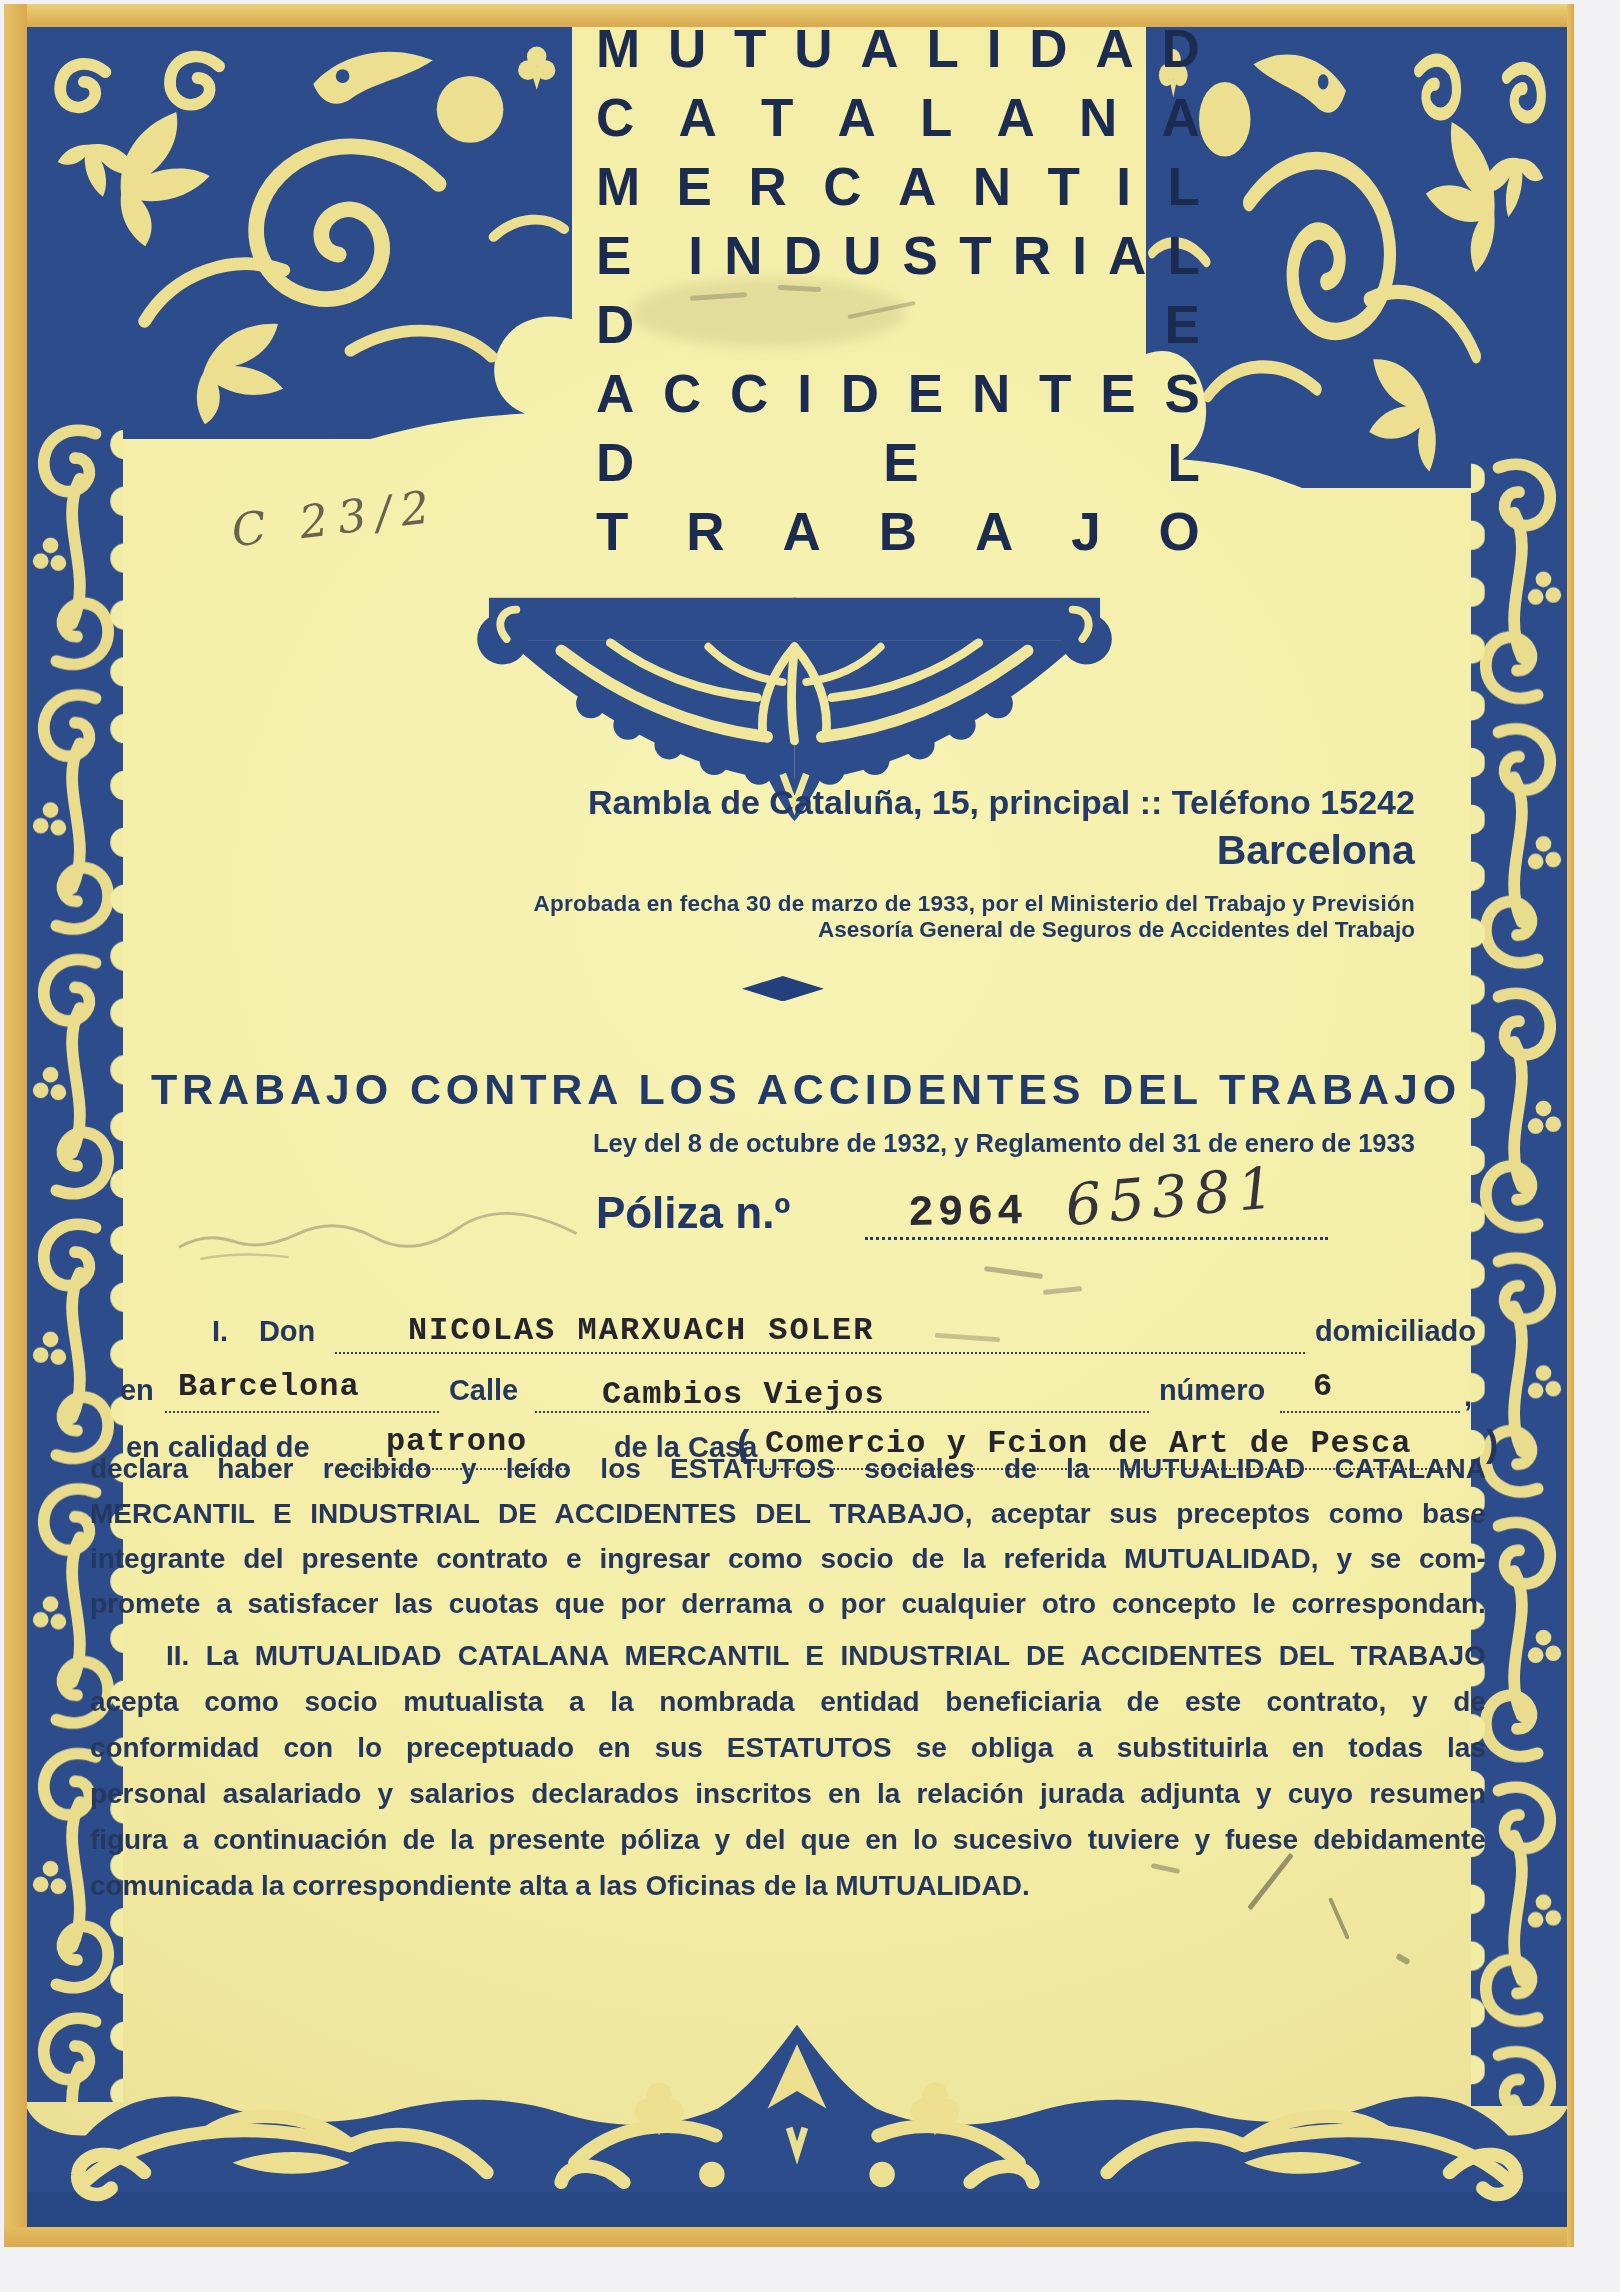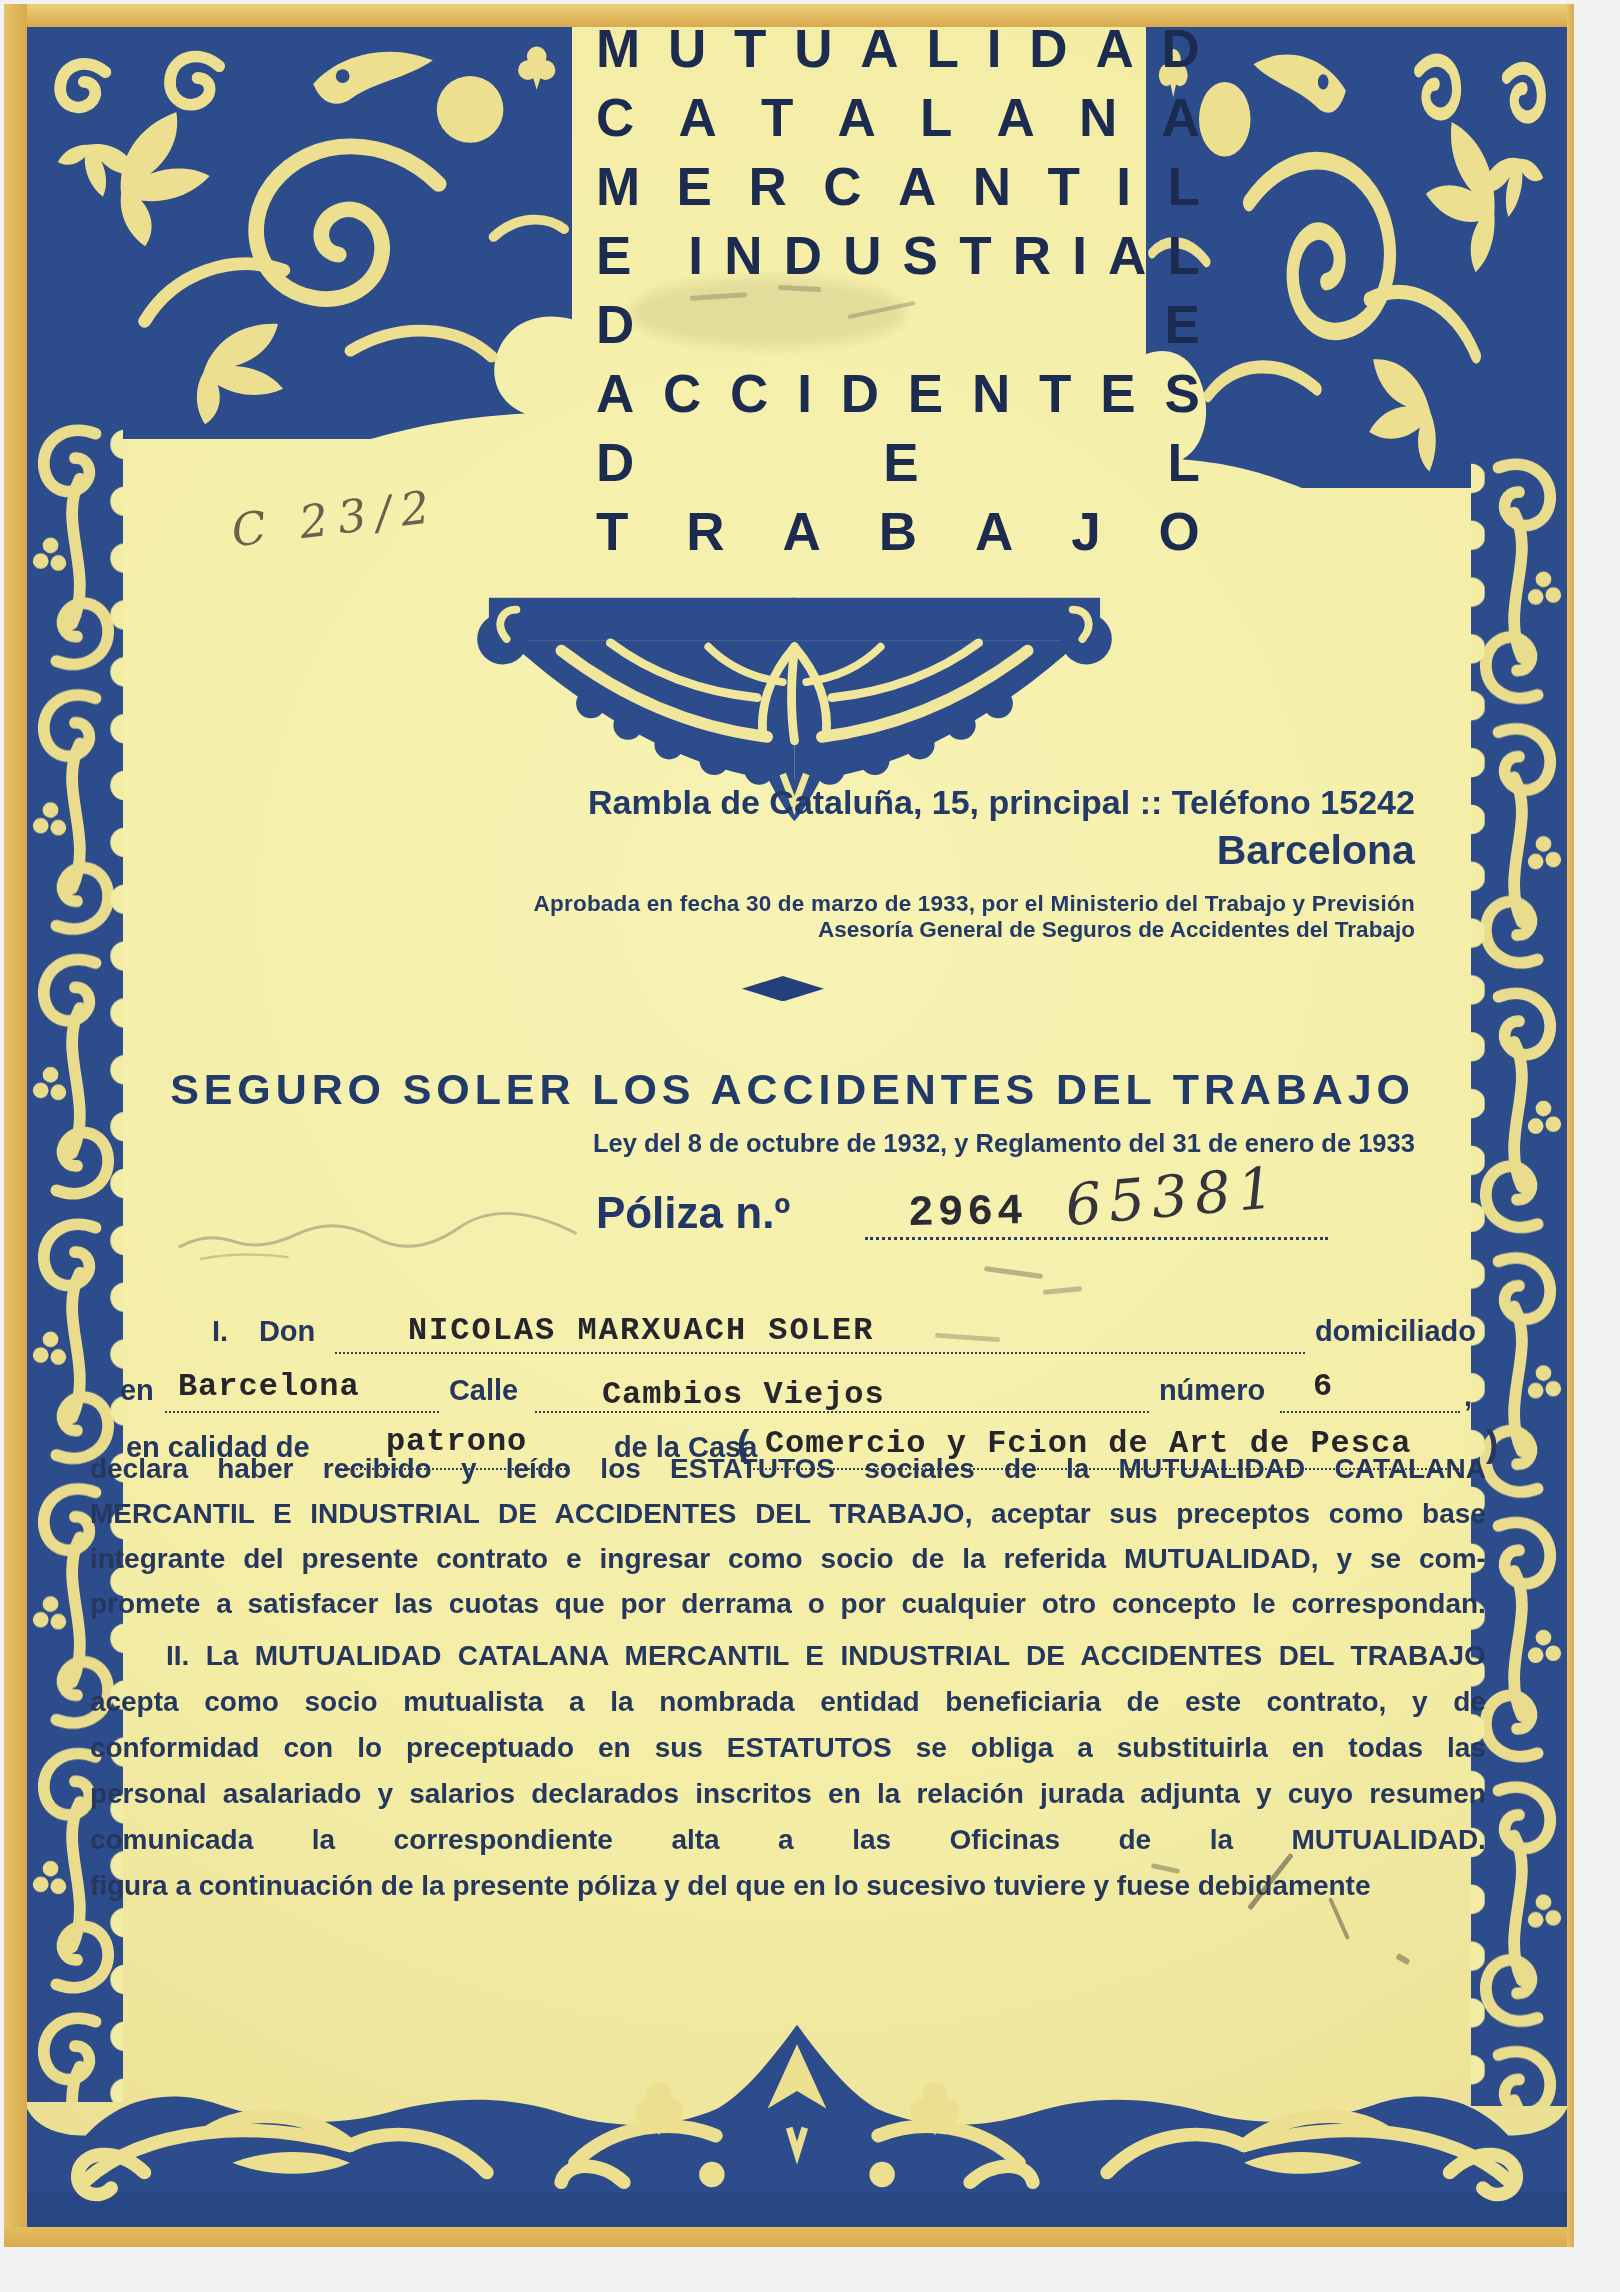--- a/index.html
+++ b/index.html
@@ -312,21 +312,21 @@
     <div class="mark" style="left:843px;top:304px;width:69px;height:3.9px;transform:rotate(-12deg);"></div>
 
     <div class="hand-note">C 23/2</div>
 
     <div class="cline addr1">Rambla de Cataluña, 15, principal :: Teléfono 15242</div>
     <div class="cline city">Barcelona</div>
     <div class="cline appr1">Aprobada en fecha 30 de marzo de 1933, por el Ministerio del Trabajo y Previsión</div>
     <div class="cline appr2">Asesoría General de Seguros de Accidentes del Trabajo</div>
     <div class="diamond"></div>
 
-    <div class="cline seguro">SEGURO SOLER LOS ACCIDENTES DEL TRABAJO</div>
+    <div class="cline seguro">TRABAJO CONTRA LOS ACCIDENTES DEL TRABAJO</div>
     <div class="cline law">Ley del 8 de octubre de 1932, y Reglamento del 31 de enero de 1933</div>
 
     <div class="pol-label">Póliza n.º</div>
     <div class="pol-leader"></div>
     <div class="pol-typed">2964</div>
     <div class="pol-hand">65381</div>
     <svg class="orn" style="left:167px;top:1204px;" width="431" height="59" viewBox="0 0 440 60">
       <path d="M8,40 q28,-16 56,-6 t66,-8 t78,4 t86,-10 t120,6" stroke="#6e6757" stroke-width="3" fill="none" opacity=".4"></path>
       <path d="M30,52 q40,-8 90,-2" stroke="#6e6757" stroke-width="2.5" fill="none" opacity=".3"></path>
     </svg>
@@ -365,22 +365,22 @@
         <div class="ln">MERCANTIL E INDUSTRIAL DE ACCIDENTES DEL TRABAJO, aceptar sus preceptos como base</div>
         <div class="ln">integrante del presente contrato e ingresar como socio de la referida MUTUALIDAD, y se com-</div>
         <div class="ln">promete a satisfacer las cuotas que por derrama o por cualquier otro concepto le correspondan.</div>
       </div>
 
     <div class="clause clause2">
         <div class="ln">II.  La MUTUALIDAD CATALANA MERCANTIL E INDUSTRIAL DE ACCIDENTES DEL TRABAJO</div>
         <div class="ln">acepta como socio mutualista a la nombrada entidad beneficiaria de este contrato, y de</div>
         <div class="ln">conformidad con lo preceptuado en sus ESTATUTOS se obliga a substituirla en todas las</div>
         <div class="ln">personal asalariado y salarios declarados inscritos en la relación jurada adjunta y cuyo resumen</div>
+        <div class="ln">figura a continuación de la presente póliza y del que en lo sucesivo tuviere y fuese debidamente</div>
         <div class="ln">comunicada la correspondiente alta a las Oficinas de la MUTUALIDAD.</div>
-        <div class="ln">figura a continuación de la presente póliza y del que en lo sucesivo tuviere y fuese debidamente</div>
       </div>
 
     <div class="mark" style="left:1264px;top:1843px;width:4.9px;height:69px;transform:rotate(38deg);opacity:.5;background:#3c3a34;"></div>
     <div class="mark" style="left:1333px;top:1892px;width:3.9px;height:45px;transform:rotate(-24deg);opacity:.45;background:#3c3a34;"></div>
     <div class="mark" style="left:1147px;top:1862px;width:29px;height:4.9px;transform:rotate(12deg);opacity:.35;background:#3c3a34;"></div>
     <div class="mark" style="left:1392px;top:1952px;width:13.7px;height:5.9px;transform:rotate(30deg);opacity:.4;background:#3c3a34;"></div>
 
   </div>
 </div>
 

